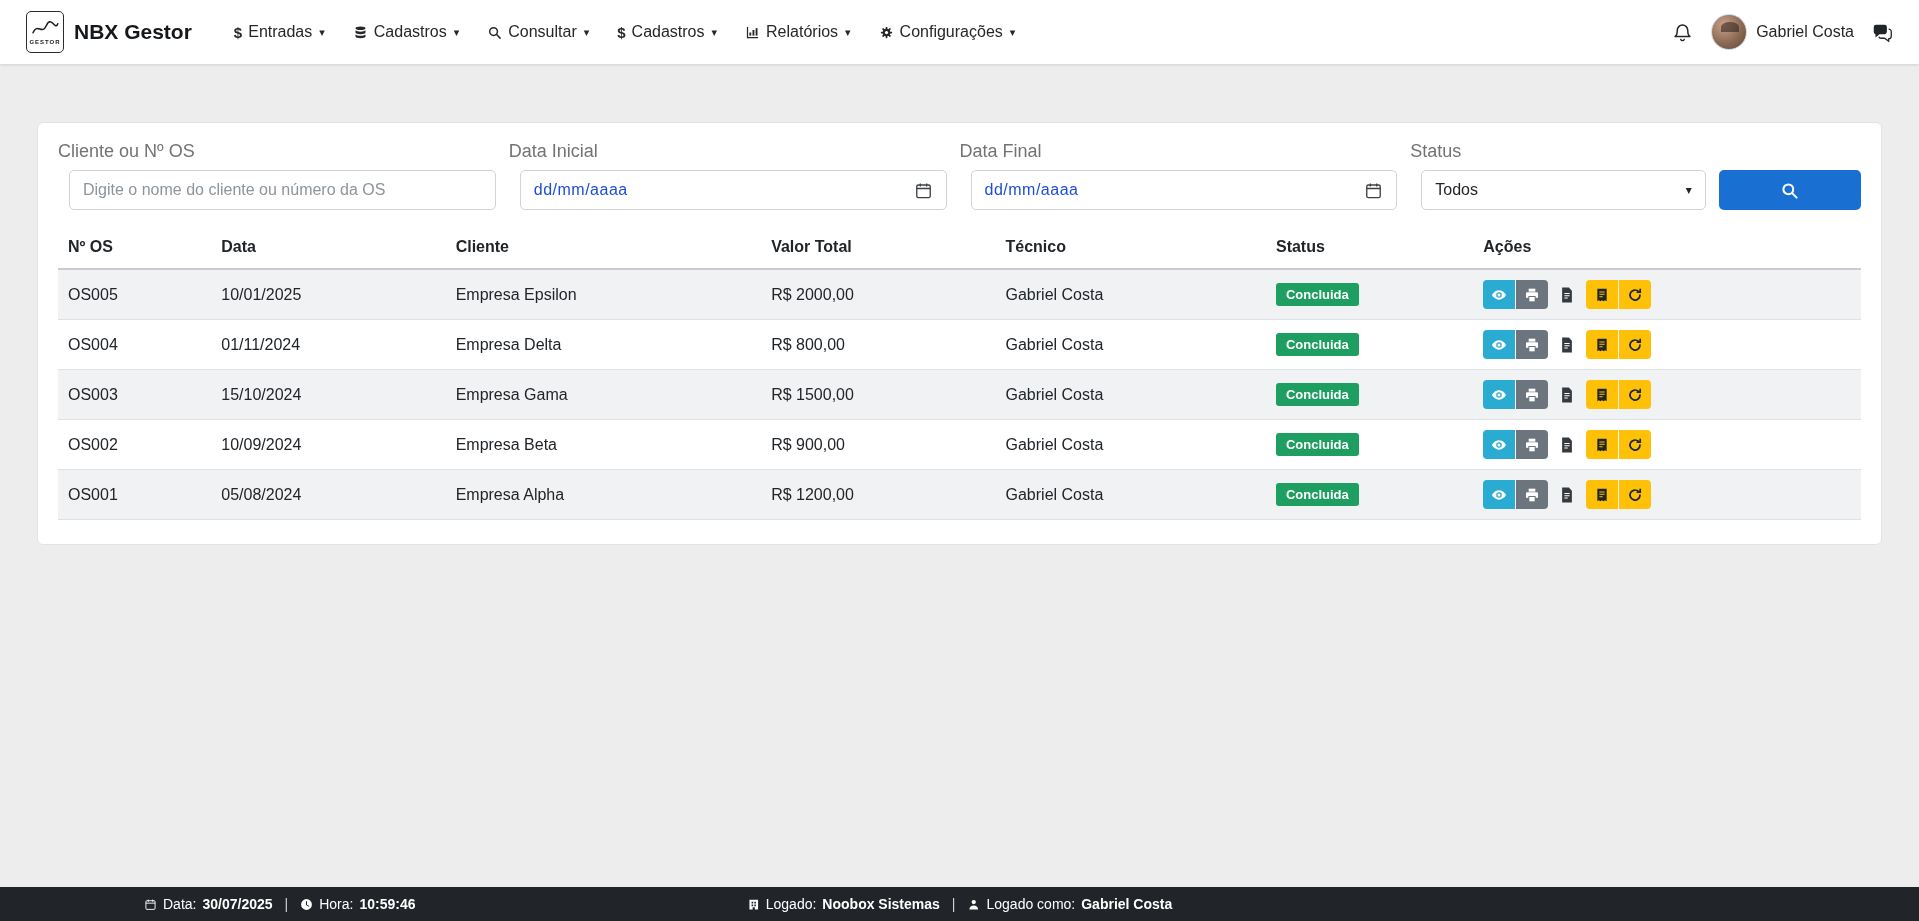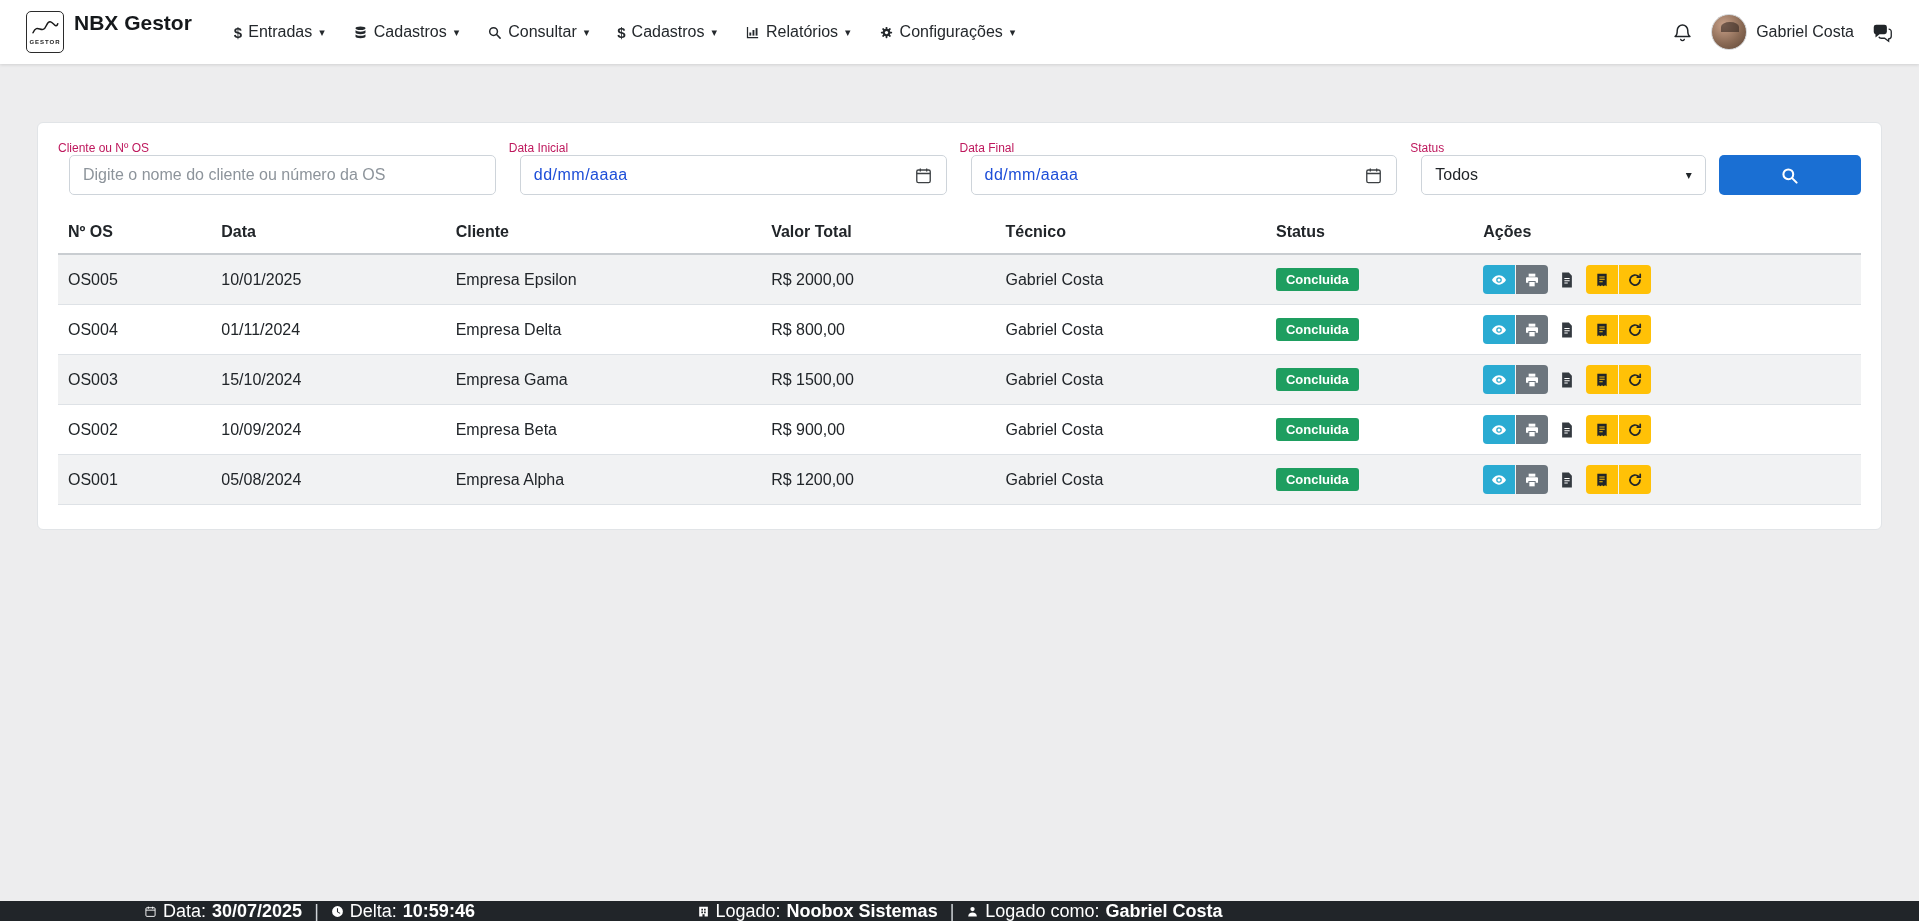--- a/index.html
+++ b/index.html
@@ -10,21 +10,21 @@
     background:#fff; color:#212529;
     --primary:#1a6fd3; --info:#2aabd2; --secondary:#6c757d;
     --warning:#ffc107; --success:#1e9e60; --footer-bg:#212529; --body-bg:#ededee;
   }
   svg { display:block; }
   [data-icon] svg { width:1em; height:1em; }
 
   
   .navbar { height:64px; background:#fff; display:flex; align-items:center;
     padding:0 26px; box-shadow:0 1px 3px rgba(0,0,0,.12); position:relative; z-index:5; }
-  .brand { display:flex; gap:10px; margin-right:30px; cursor:pointer; }
+  .brand { display:flex; align-items:center; gap:10px; margin-right:30px; cursor:pointer; }
   .logo-box { width:38px; height:42px; border:1.5px solid #2b2b2b; border-radius:5px;
     display:flex; flex-direction:column; align-items:center; justify-content:center; background:#fff; }
   .logo-box svg { width:30px; height:20px; }
   .logo-text { font-size:6px; font-weight:700; letter-spacing:1px; color:#1a1a1a; }
   .brand-name { font-size:21px; font-weight:700; color:#15181b; white-space:nowrap; }
   .nav-menus { display:flex; align-items:center; list-style:none; gap:4px; }
   .nav-item { display:flex; align-items:center; gap:6px; padding:8px 12px; cursor:pointer;
     font-size:16px; color:#24282c; white-space:nowrap; }
   .nav-ico { font-size:15px; display:inline-flex; color:#24282c; }
   .dollar-txt { font-weight:700; font-size:15px; }
@@ -48,21 +48,21 @@
   .btn-primary { display:inline-flex; align-items:center; gap:6px; background:var(--primary);
     color:#fff; border:none; border-radius:4px; font-size:15px; padding:8px 14px; cursor:pointer;
     font-family:inherit; }
   .plus { font-weight:700; font-size:16px; line-height:1; }
   .card-body { padding:18px 20px 24px; }
 
   
   .filters { display:flex; gap:24px; align-items:flex-end; margin-bottom:16px; }
   .f-col { display:flex; flex-direction:column; }
   .f-grow3 { flex:3 1 0; } .f-grow2 { flex:2 1 0; } .f-grow1 { flex:1 1 0; }
-  .f-label { font-size:12px; color:#be185d; }
+  .f-label { font-size:18px; color:#737373; margin-bottom:8px; }
   .input, .date-input, .select { height:40px; border:1px solid #ced4da; border-radius:5px;
     background:#fff; font-size:16px; padding:0 13px; width:100%;
     font-family:inherit; color:#212529;margin-left:11px; }
   .input::placeholder { color:#8d949b; opacity:1; }
   .date-input, .select { display:flex; align-items:center; justify-content:space-between; cursor:pointer; }
   .date-text { color:#1d4ed8; letter-spacing:.5px; }
   .date-ico { font-size:19px; color:#3c4043; display:flex; }
   .select-text { color:#212529; }
   .select-caret { font-size:12px; color:#212529; }
   .btn-search { height:40px; border:none; border-radius:5px; background:var(--primary);
@@ -85,22 +85,22 @@
   .btn-group .abtn:last-child { border-radius:0 4px 4px 0; }
   .btn-group .abtn + .abtn { margin-left:1px; }
   .abtn { width:32px; height:29px; border:none; border-radius:4px; cursor:pointer;
     display:inline-flex; align-items:center; justify-content:center; font-size:16px; padding:0; }
   .abtn.info { background:var(--info); color:#fff; }
   .abtn.sec { background:var(--secondary); color:#fff; }
   .abtn.warn { background:var(--warning); color:#212529; }
   .abtn.plain { background:transparent; color:#343a40; width:24px; font-size:18px; }
 
   
-  footer { height:20px; background:var(--footer-bg); color:#fff; display:flex; align-items:center;
-    padding:0 26px; position:relative; font-size:18px; }
+  footer { height:34px; background:var(--footer-bg); color:#fff; display:flex; align-items:center;
+    padding:0 26px; position:relative; font-size:14px; }
   .f-left { display:flex; align-items:center; gap:12px; margin-left:118px; }
   .f-center { position:absolute; left:50%; transform:translateX(-50%);
     display:flex; align-items:center; gap:12px; }
   .f-item { display:flex; align-items:center; gap:6px; white-space:nowrap; }
   .f-ico { font-size:13px; display:flex; color:#fff; }
   .f-sep { color:#cfd3d7; }
   footer b { font-weight:700; }
 </style>
 </head>
 <body>
@@ -587,21 +587,21 @@
       <span>Data:</span>
       <b>30/07/2025</b>
     </span>
     <span class="f-sep">|</span>
     <span class="f-item">
       <span class="f-ico" data-icon="clock-icon">
           <svg viewBox="0 0 24 24" fill="currentColor">
             <path d="M12 2a10 10 0 1 0 0 20 10 10 0 0 0 0-20zm1 10.4l4.2 2.4-.8 1.4L11 13V6h2z"></path>
           </svg>
         </span>
-      <span>Delta:</span>
+      <span>Hora:</span>
       <b>10:59:46</b>
     </span>
   </div>
   <div class="f-center">
     <span class="f-item">
       <span class="f-ico" data-icon="building-icon">
           <svg viewBox="0 0 24 24" fill="currentColor" fill-rule="evenodd">
             <path d="M4 21V3h16v18h-6v-4h-4v4H4zm4-14h3v3H8zm5 0h3v3h-3zm-5 5h3v3H8zm5 0h3v3h-3z"></path>
           </svg>
         </span>

